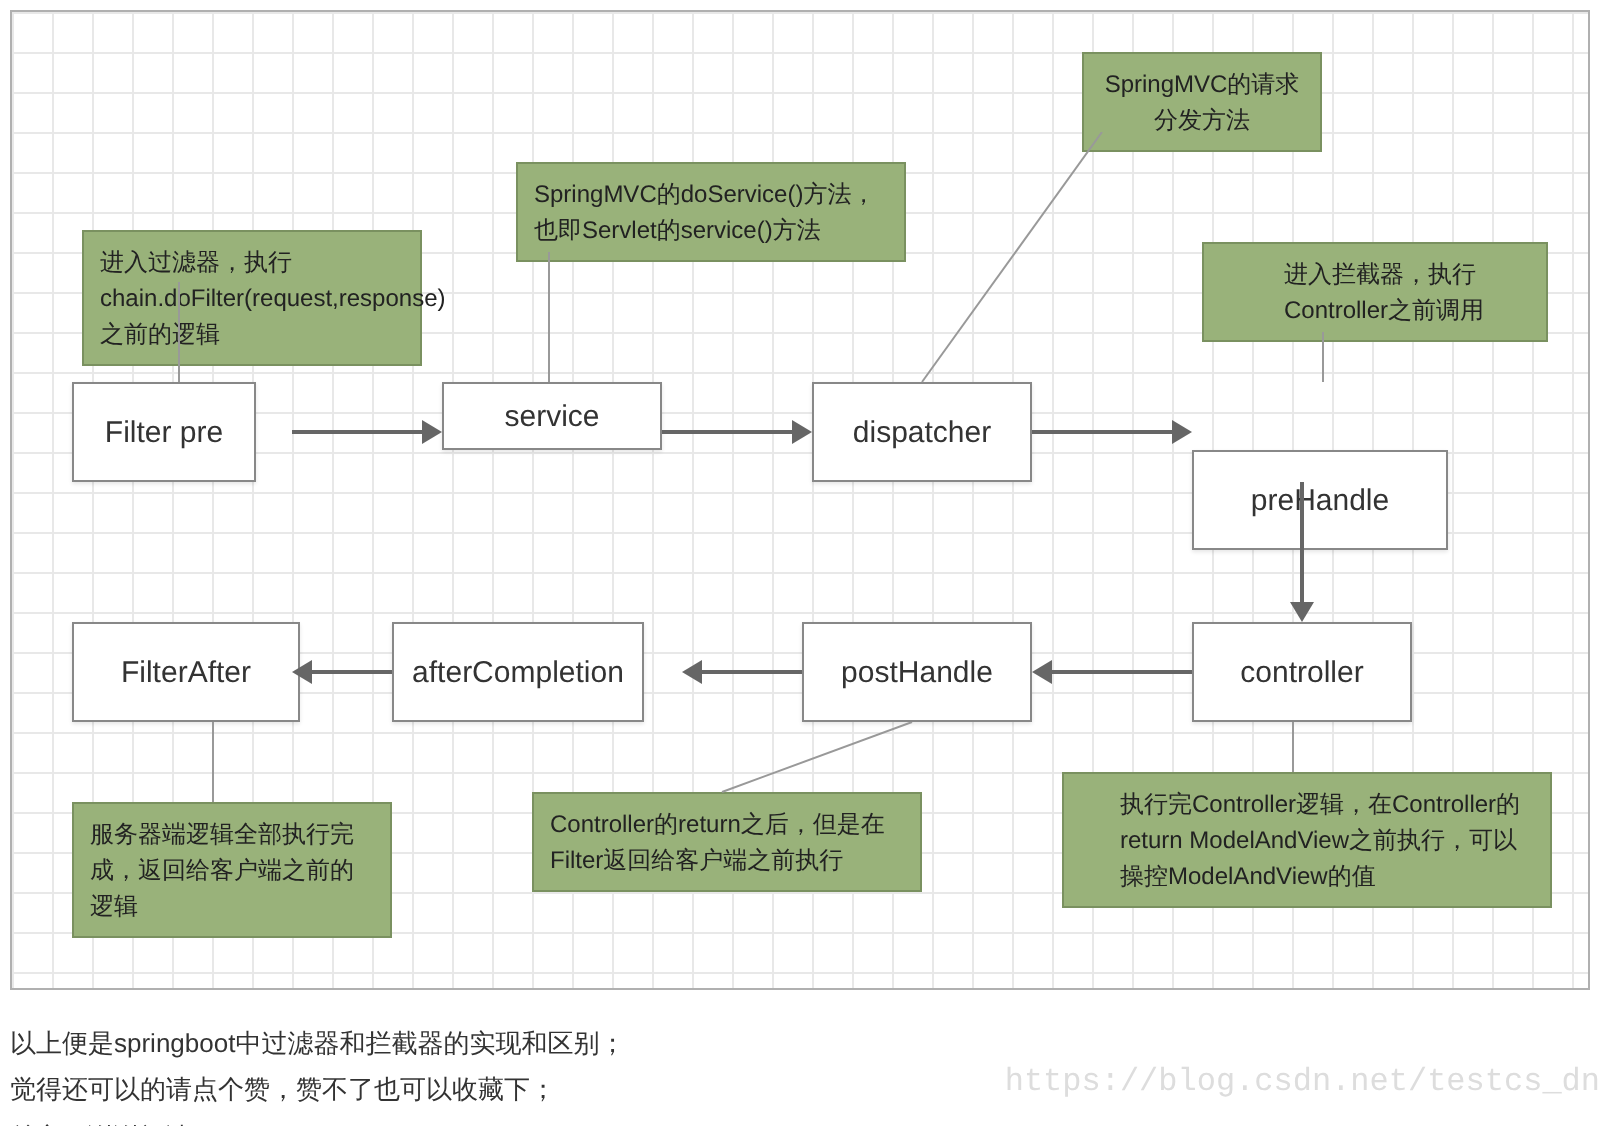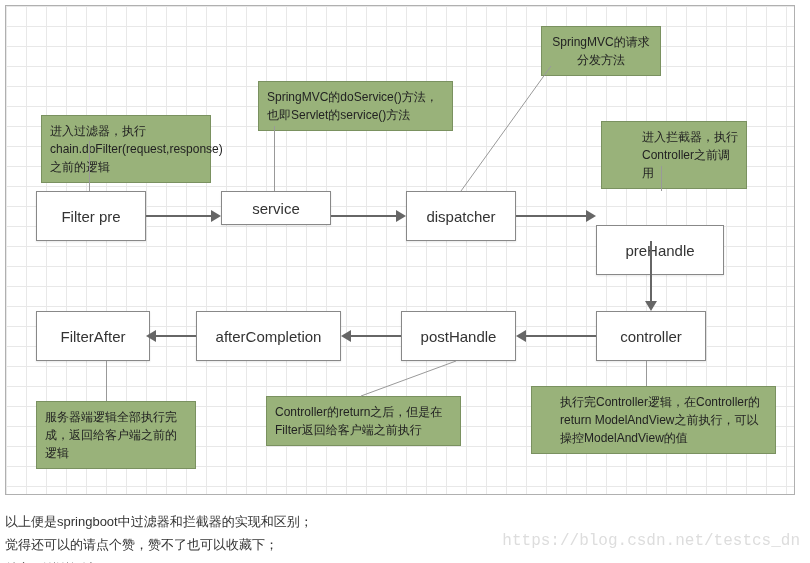--- a/index.html
+++ b/index.html
@@ -79,32 +79,32 @@
   </style>
 </head>
 <body>
 
 <div class="diag-wrap">
 <div class="diagram-container">
 
   <div class="anno-box" style="left:35px; top:65px; width:170px;margin-top:44px;">进入过滤器，执行chain.doFilter(request,response)之前的逻辑</div>
   <div class="anno-box" style="left:252px; top:75px; width:195px;">SpringMVC的doService()方法，也即Servlet的service()方法</div>
   <div class="anno-box" style="left:535px; top:20px; width:120px;text-align:center;">SpringMVC的请求分发方法</div>
-  <div class="anno-box" style="left:595px; top:115px; width:146px;padding-left:40px;">进入拦截器，执行Controller之前调用</div>
+  <div class="anno-box" style="left:595px; top:115px; width:173px;padding-left:40px;">进入拦截器，执行Controller之前调用</div>
   <div class="anno-box" style="left:260px; top:390px; width:195px;">Controller的return之后，但是在Filter返回给客户端之前执行</div>
   <div class="anno-box" style="left:525px; top:380px; width:245px;padding-left:28px;">执行完Controller逻辑，在Controller的return ModelAndView之前执行，可以操控ModelAndView的值</div>
   <div class="anno-box" style="left:30px; top:395px; width:160px;">服务器端逻辑全部执行完成，返回给客户端之前的逻辑</div>
 
-  <div class="node-box" style="left:30px; top:185px; width:110px; height:50px;">Filter pre</div>
+  <div class="node-box" style="left:30px; top:185px; width:92px; height:50px;">Filter pre</div>
   <div class="node-box" style="left:215px; top:185px; width:110px; height:34px;">service</div>
   <div class="node-box" style="left:400px; top:185px; width:110px; height:50px;">dispatcher</div>
   <div class="node-box" style="left:590px; top:185px; width:128px; height:50px;margin-top:34px;">preHandle</div>
 
   <div class="node-box" style="left:30px; top:305px; width:114px; height:50px;">FilterAfter</div>
-  <div class="node-box" style="left:190px; top:305px; width:145px; height:50px;">afterCompletion</div>
+  <div class="node-box" style="left:190px; top:305px; width:126px; height:50px;">afterCompletion</div>
   <div class="node-box" style="left:395px; top:305px; width:115px; height:50px;">postHandle</div>
   <div class="node-box" style="left:590px; top:305px; width:110px; height:50px;">controller</div>
 
   <div class="arrow-line" style="left:140px; top:209px; width:65px; height:2px;"></div>
   <div class="arrow-head-right" style="left:205px; top:204px;"></div>
 
   <div class="arrow-line" style="left:325px; top:209px; width:65px; height:2px;"></div>
   <div class="arrow-head-right" style="left:390px; top:204px;"></div>
 
   <div class="arrow-line" style="left:510px; top:209px; width:70px; height:2px;"></div>

